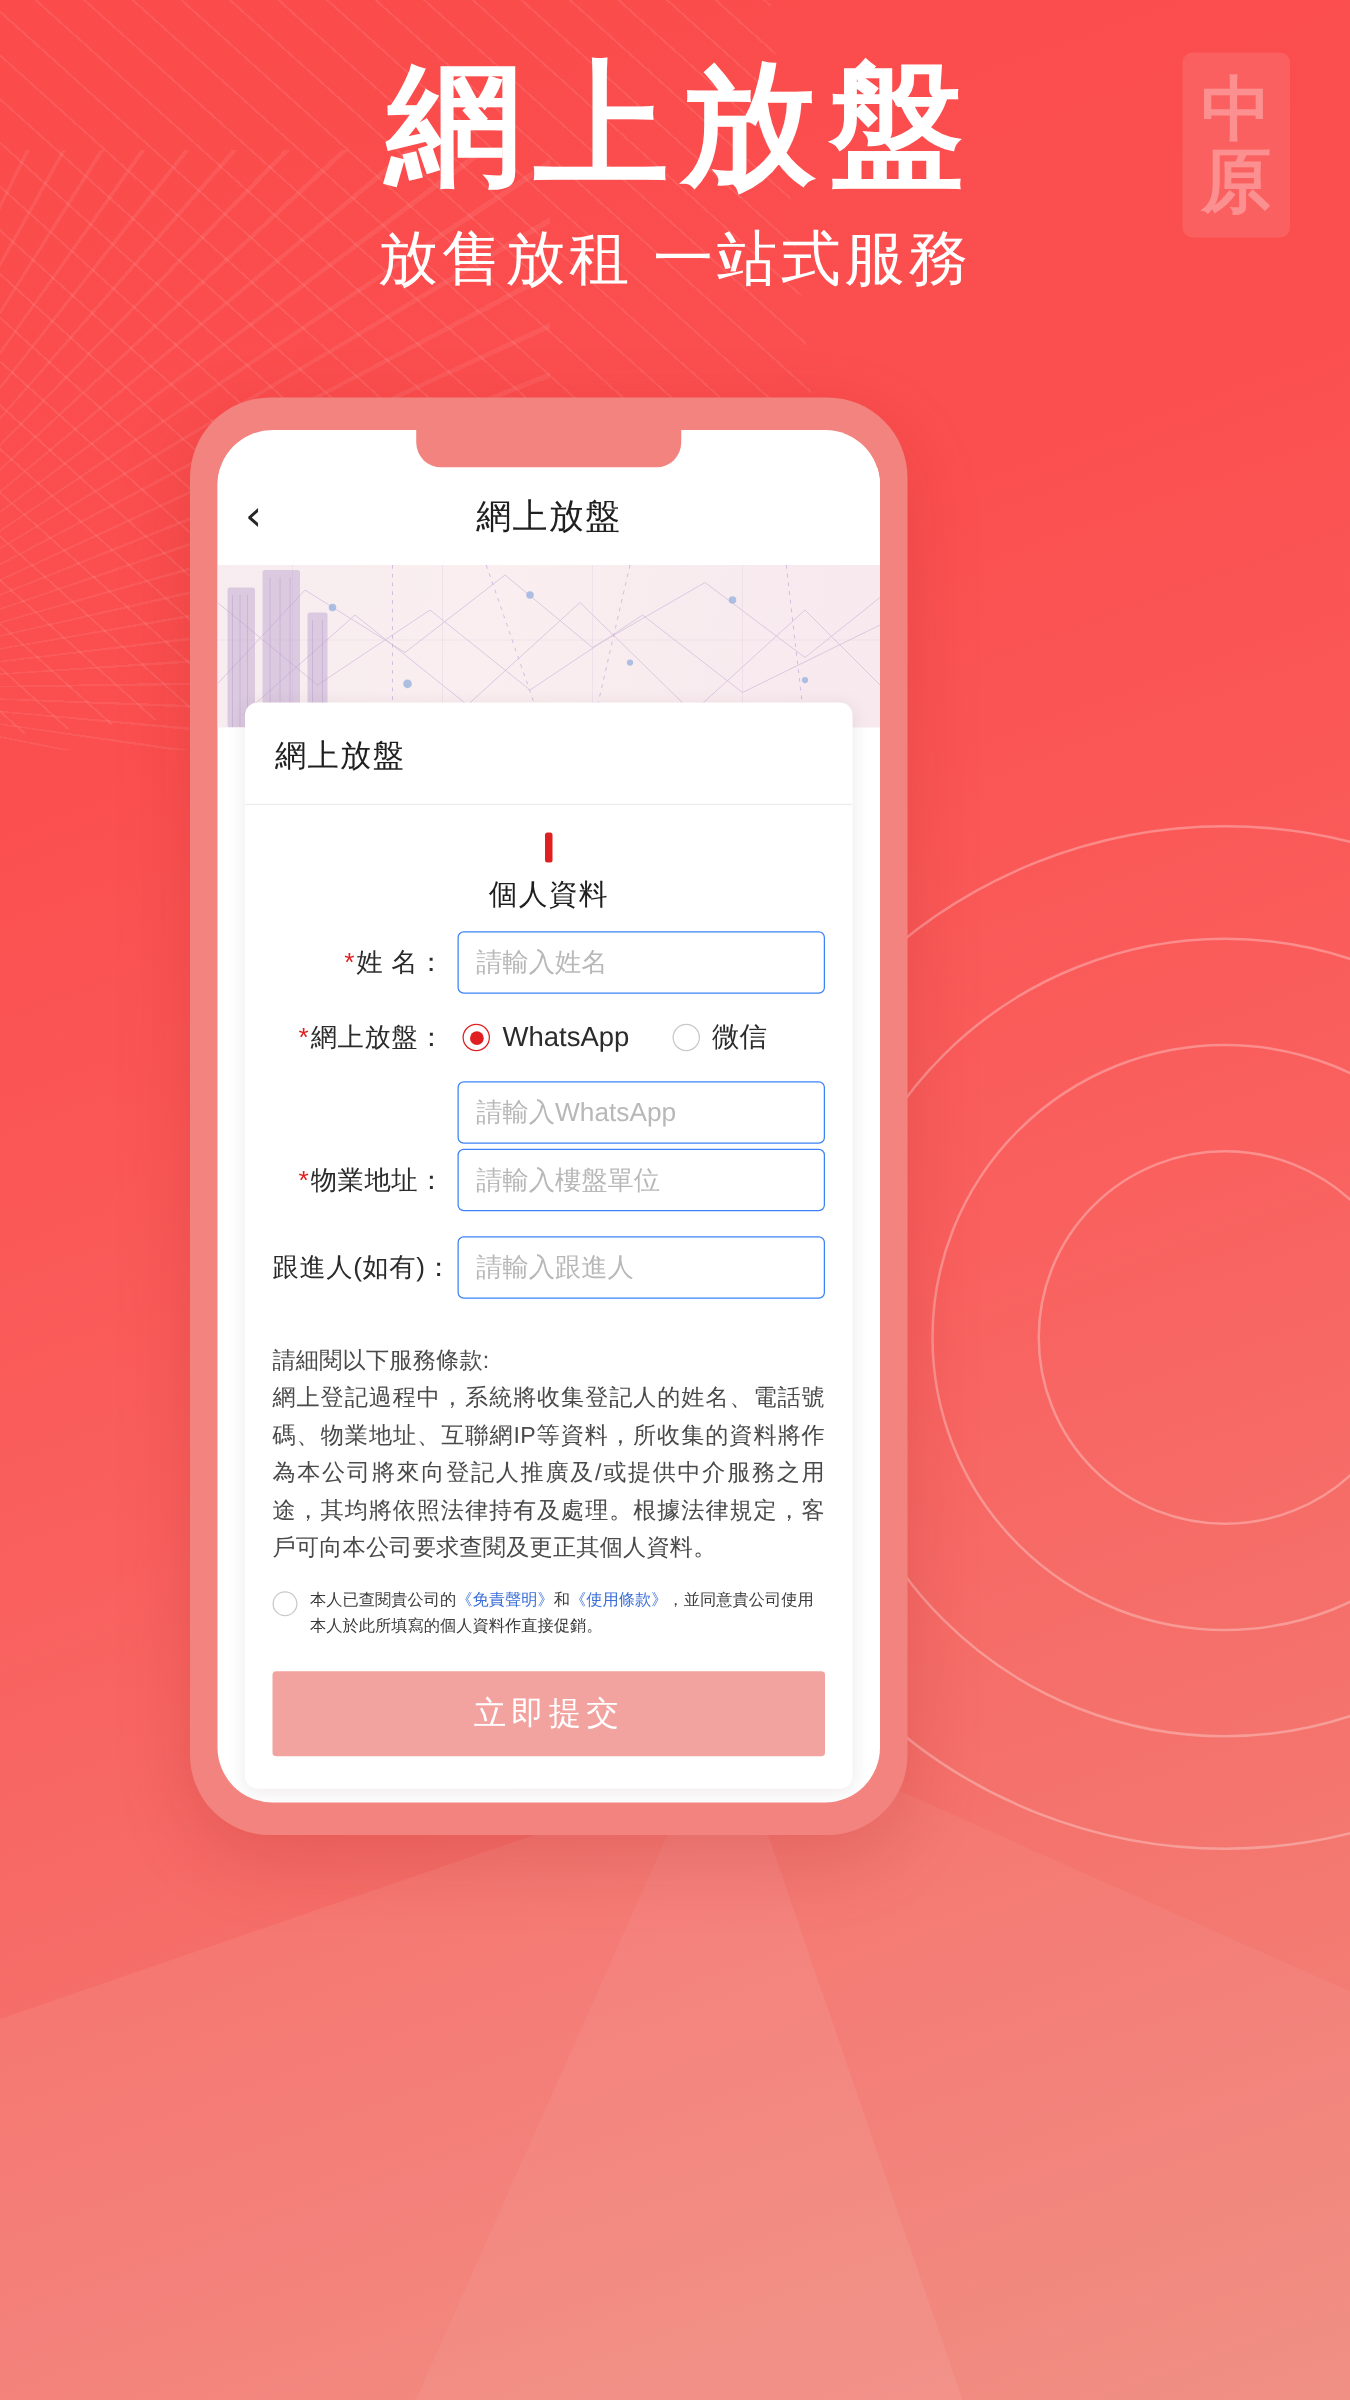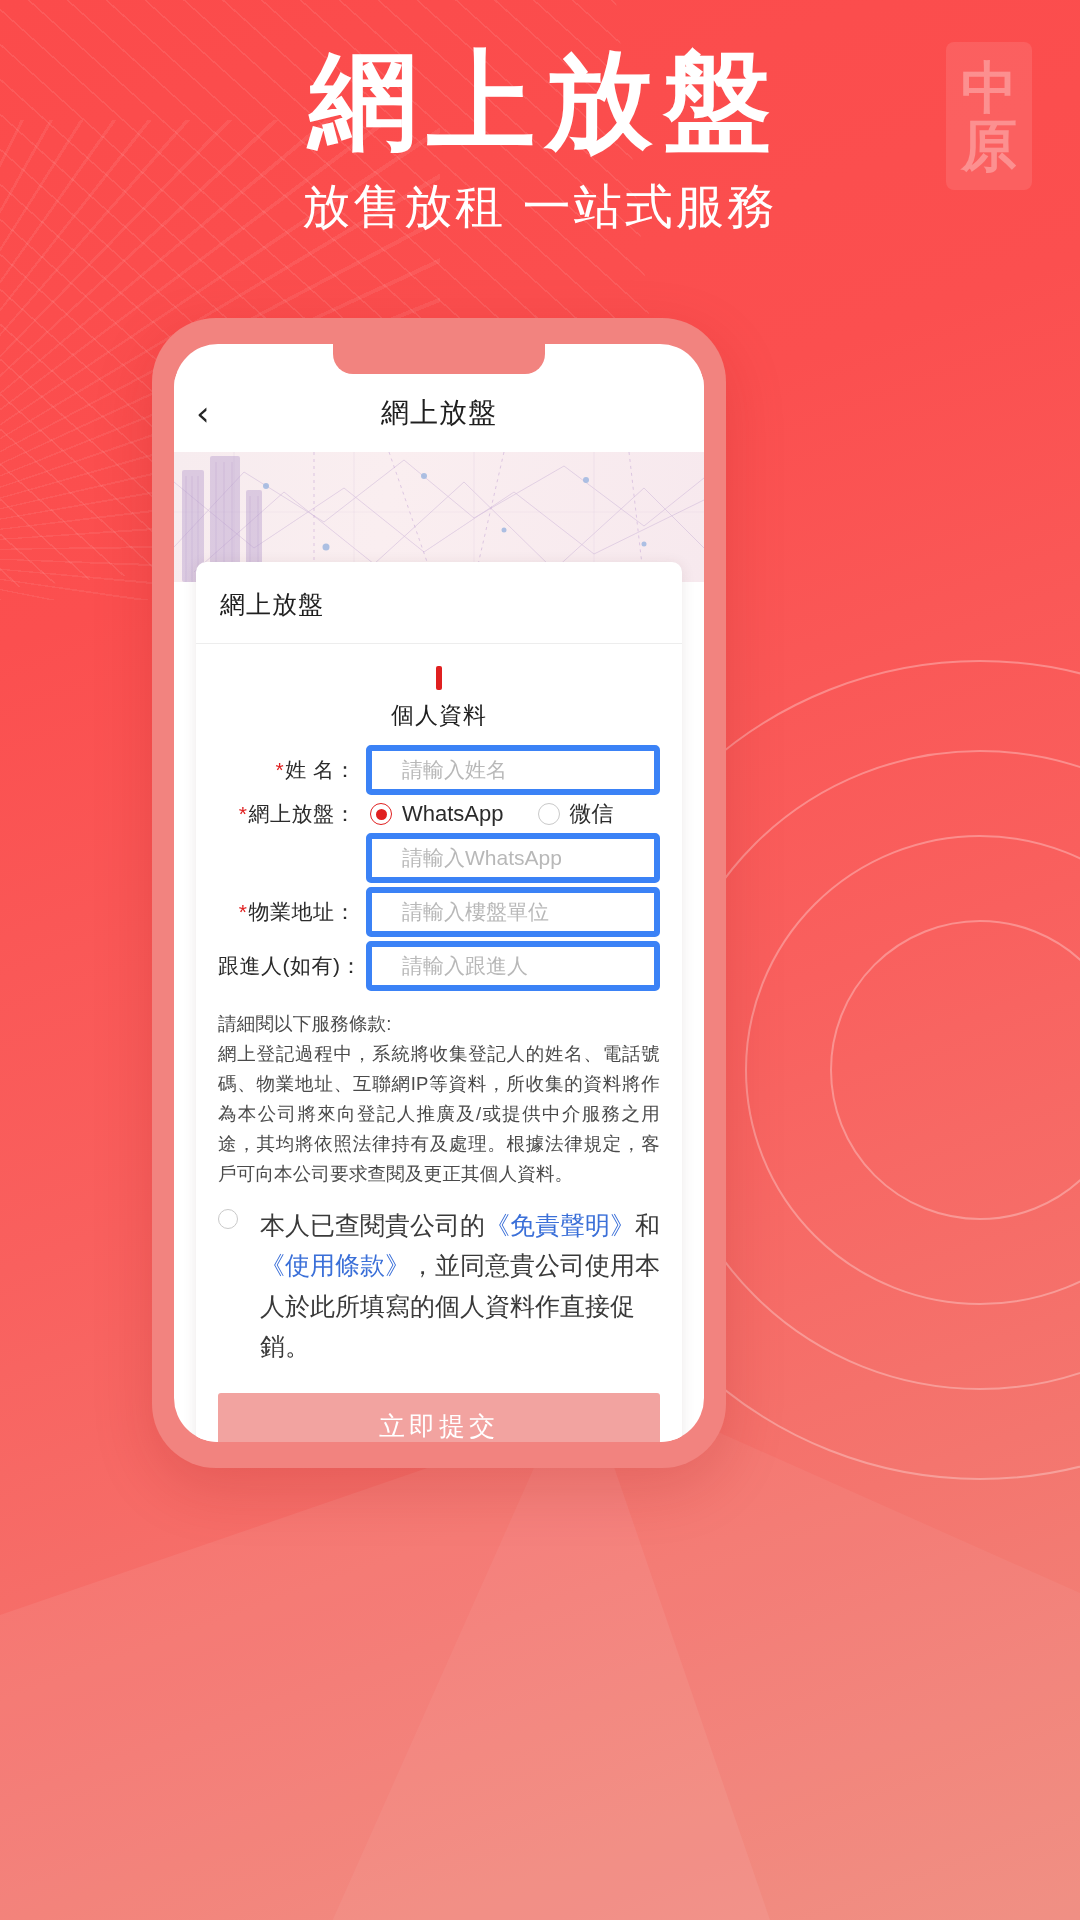--- a/index.html
+++ b/index.html
@@ -194,38 +194,38 @@
     padding: 22px 24px 6px 24px;
     flex-direction: column;
   }
   .section-bar {
     width:6px; height:24px; background:#e02020; border-radius:2px;
   }
   .section-label { font-size:23px; color:#1f1f1f; letter-spacing:1px; }
 
   
   .form { padding: 8px 22px 0 22px; }
-  .row { display:flex; align-items:center; margin-bottom: 4px; }
+  .row { display:flex; align-items:center; margin-bottom: 20px; }
   .row-label {
     width: 148px;
     text-align: right;
     padding-right: 10px;
     font-size: 21px;
     color:#2b2b2b;
     white-space: nowrap;
     letter-spacing:.5px;
   }
   .req { color:#e02020; margin-right:1px; }
   .field {
     flex:1;
     height: 50px;
-    border:6px solid #3b82f6;
+    border:1px solid #3b82f6;
     border-radius: 5px;
     display:flex; align-items:center;
-    padding: 0 30px;
+    padding: 0 14px;
     font-size: 21px;
     color:#b8b8b8;
     background:#fff;
   }
   .field.full { margin-left:148px; flex:none; width: calc(100% - 148px); }
 
   .radio-group { flex:1; display:flex; align-items:center; gap: 34px; padding-left:4px;text-align:center; }
   .radio { display:flex; align-items:center; gap:10px; font-size:22px; color:#2b2b2b; }
   .dot {
     width:22px; height:22px; border-radius:50%;
@@ -244,23 +244,23 @@
     padding: 14px 22px 0 22px;
     font-size: 18.5px;
     line-height: 1.62;
     color: #4a4a4a;
     letter-spacing: .2px;
   }
   .terms p { text-align: justify; }
   .terms .lead { margin-bottom: 0; }
 
   .consent {
-    display:flex; gap:22px;
+    display:flex; gap:10px;
     padding: 16px 22px 0 22px;
-    font-size: 25px;
+    font-size: 13px;
     line-height: 1.62;
     color:#3a3a3a;
   }
   .cbox {
     flex:none;
     margin-top: 4px;
     width:20px; height:20px; border-radius:50%;
     border:1px solid #c9c9c9; background:#fff;
   }
   .consent a { color:#3a6fd8; text-decoration:none; }

